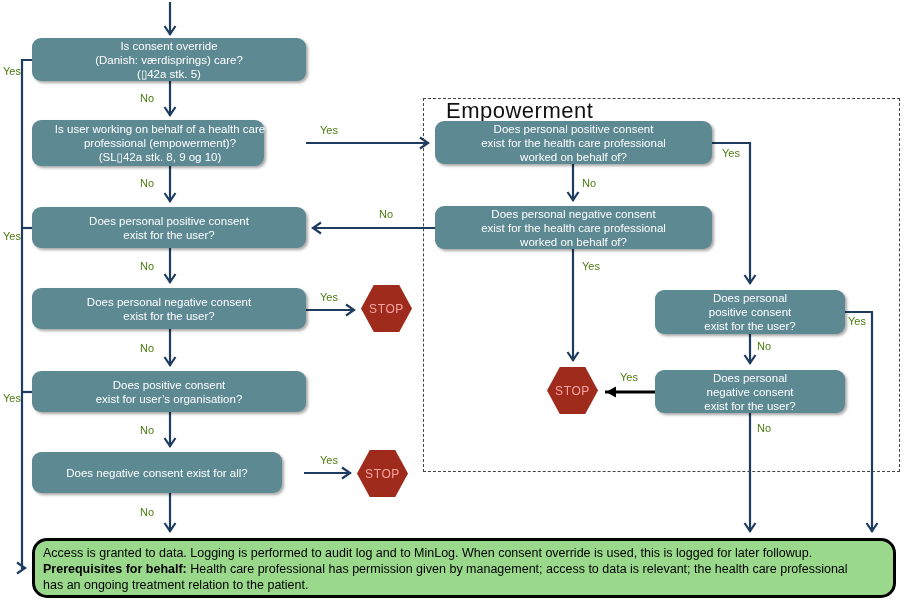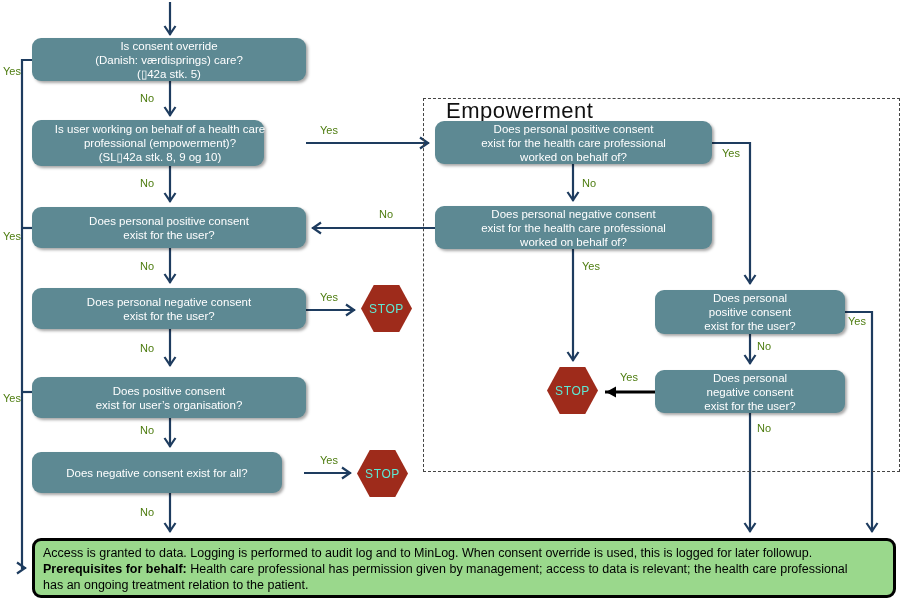--- a/index.html
+++ b/index.html
@@ -12,31 +12,31 @@
   path.flow-black{stroke:#000;stroke-width:3;fill:none;}
   .chev-head{stroke:var(--arrow,#1e3c5f);}
   .node{
     position:absolute;background:var(--node,#5d8993);color:#fff;
     border-radius:9px;display:flex;flex-direction:column;justify-content:center;
     align-items:center;text-align:center;font-size:11.5px;line-height:14px;
     box-shadow:2px 2px 3px rgba(0,0,0,.35);box-sizing:border-box;padding:2px 4px;
   }
   .node span{display:block;white-space:nowrap;}
   .stop{
-    position:absolute;background:var(--stop,#9e2b1b);color:#5eead4;
+    position:absolute;background:var(--stop,#9e2b1b);color:#fca5a5;
     display:flex;align-items:center;justify-content:center;
     font-size:12px;letter-spacing:.6px;
     clip-path:polygon(0% 50%,25% 0%,75% 0%,100% 50%,75% 100%,25% 100%);
   }
   .lbl{position:absolute;font-size:11px;color:#4d7c0f;white-space:nowrap;}
   .emp-title{position:absolute;left:446px;top:66px;font-size:22px;color:#111;letter-spacing:.5px;margin-top:32px;}
   .emp-region{position:absolute;left:423px;top:98px;width:477px;height:374px;border:1px dashed #444;box-sizing:border-box;}
   .outcome{
     position:absolute;left:32px;top:538px;width:864px;height:60px;box-sizing:border-box;
-    background:var(--green,#9ad88c);border:3px solid var(--greenborder,#000);border-radius:9px;
+    background:var(--green,#9ad88c);border:3px solid var(--greenborder,#000);border-radius:15px;
     padding:4px 8px;font-size:12.5px;line-height:16px;color:#000;
   }
   .outcome .oline{white-space:nowrap;}
   .outcome b{font-weight:bold;}
 </style>
 </head>
 <body>
 
 <div class="stage">
 
@@ -86,21 +86,21 @@
     <span>(SL▯42a stk. 8, 9 og 10)</span>
   </div>
   <div class="node" style="left:32px;top:207px;width:274px;height:41px;">
     <span>Does personal positive consent</span>
     <span>exist for the user?</span>
   </div>
   <div class="node" style="left:32px;top:288px;width:274px;height:41px;">
     <span>Does personal negative consent</span>
     <span>exist for the user?</span>
   </div>
-  <div class="node" style="left:32px;top:371px;width:274px;height:41px;margin-top:6px;">
+  <div class="node" style="left:32px;top:371px;width:274px;height:41px;">
     <span>Does positive consent</span>
     <span>exist for user’s organisation?</span>
   </div>
   <div class="node" style="left:32px;top:452px;width:250px;height:41px;">
     <span>Does negative consent exist for all?</span>
   </div>
 
   <div class="node" style="left:435px;top:121px;width:277px;height:43px;">
     <span>Does personal positive consent</span>
     <span>exist for the health care professional</span>

